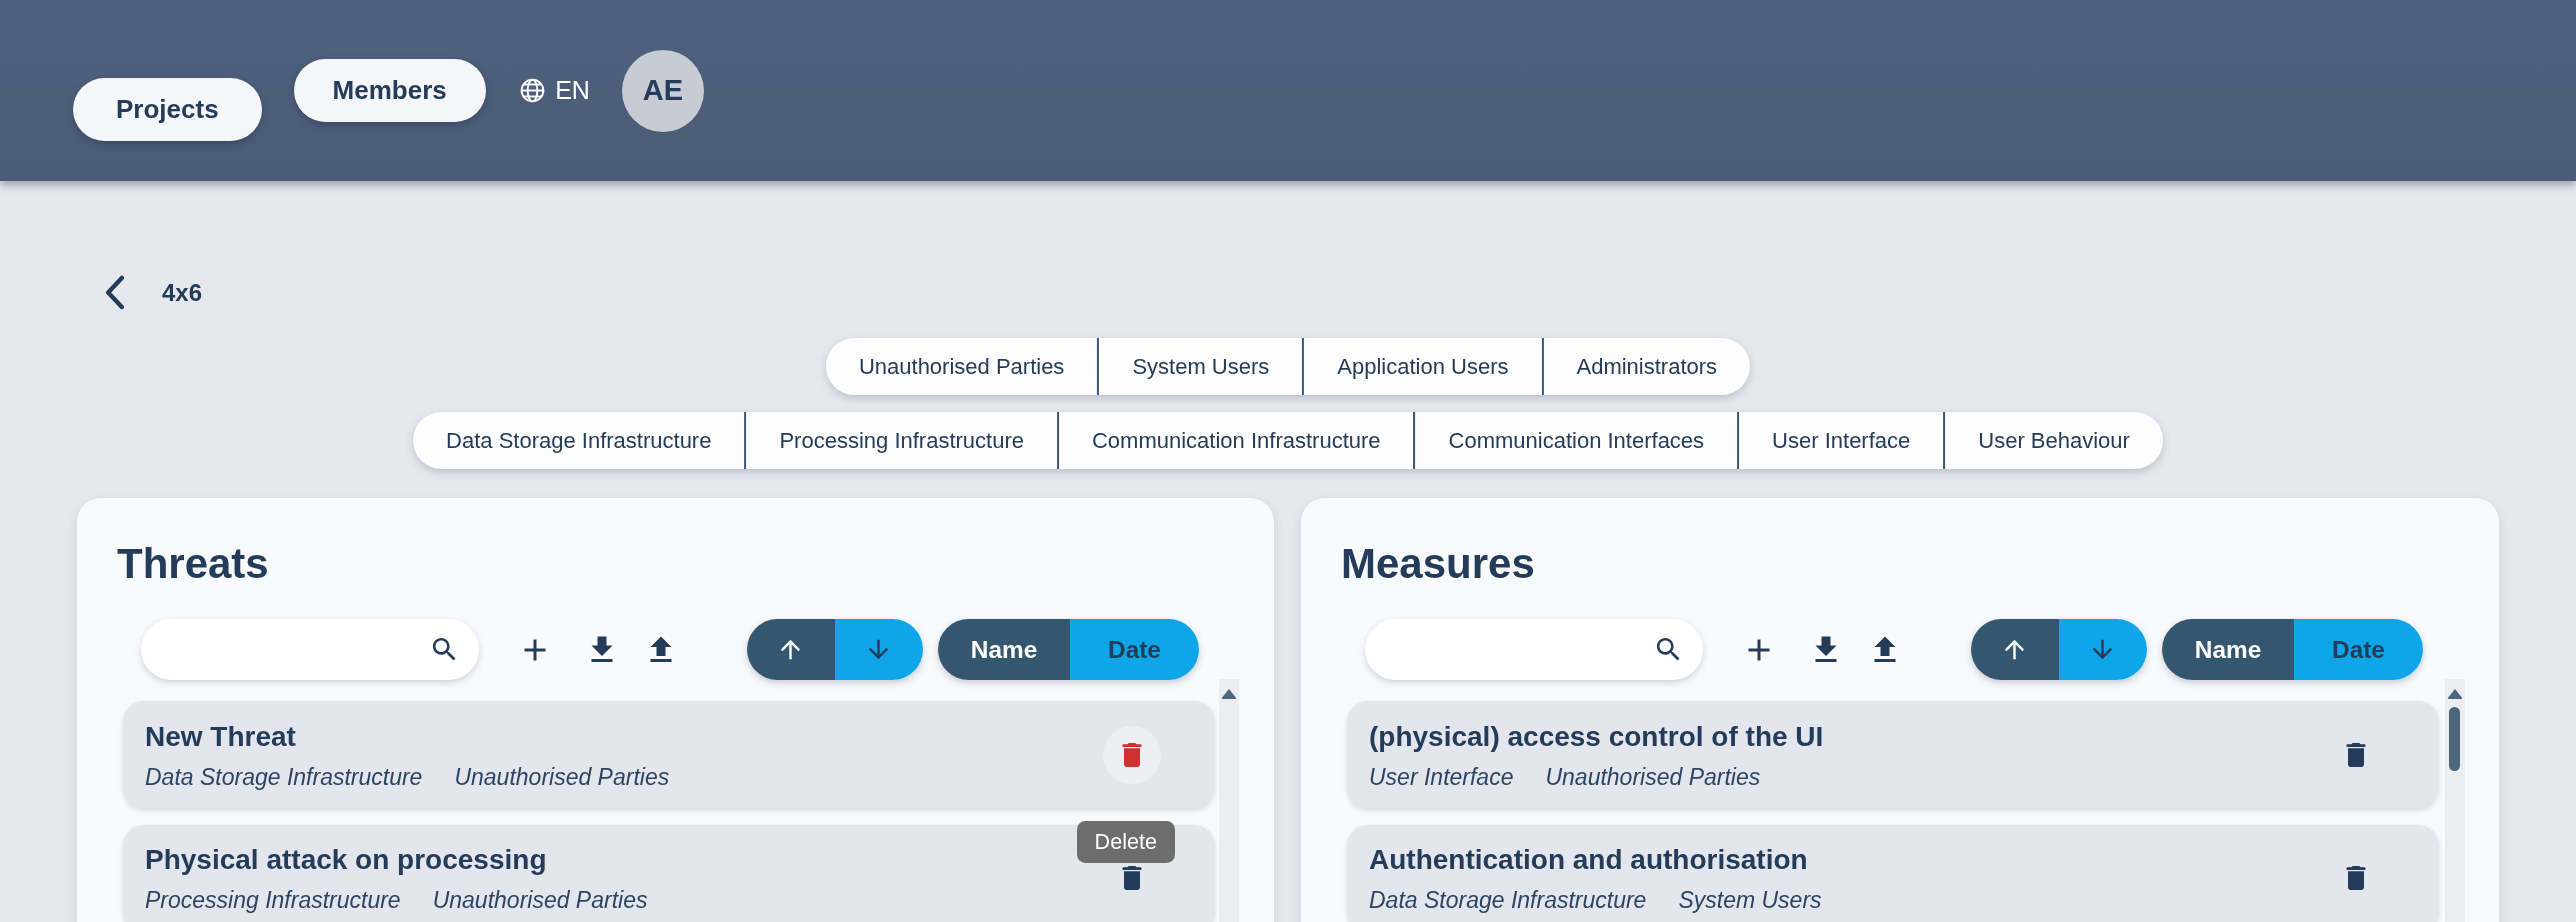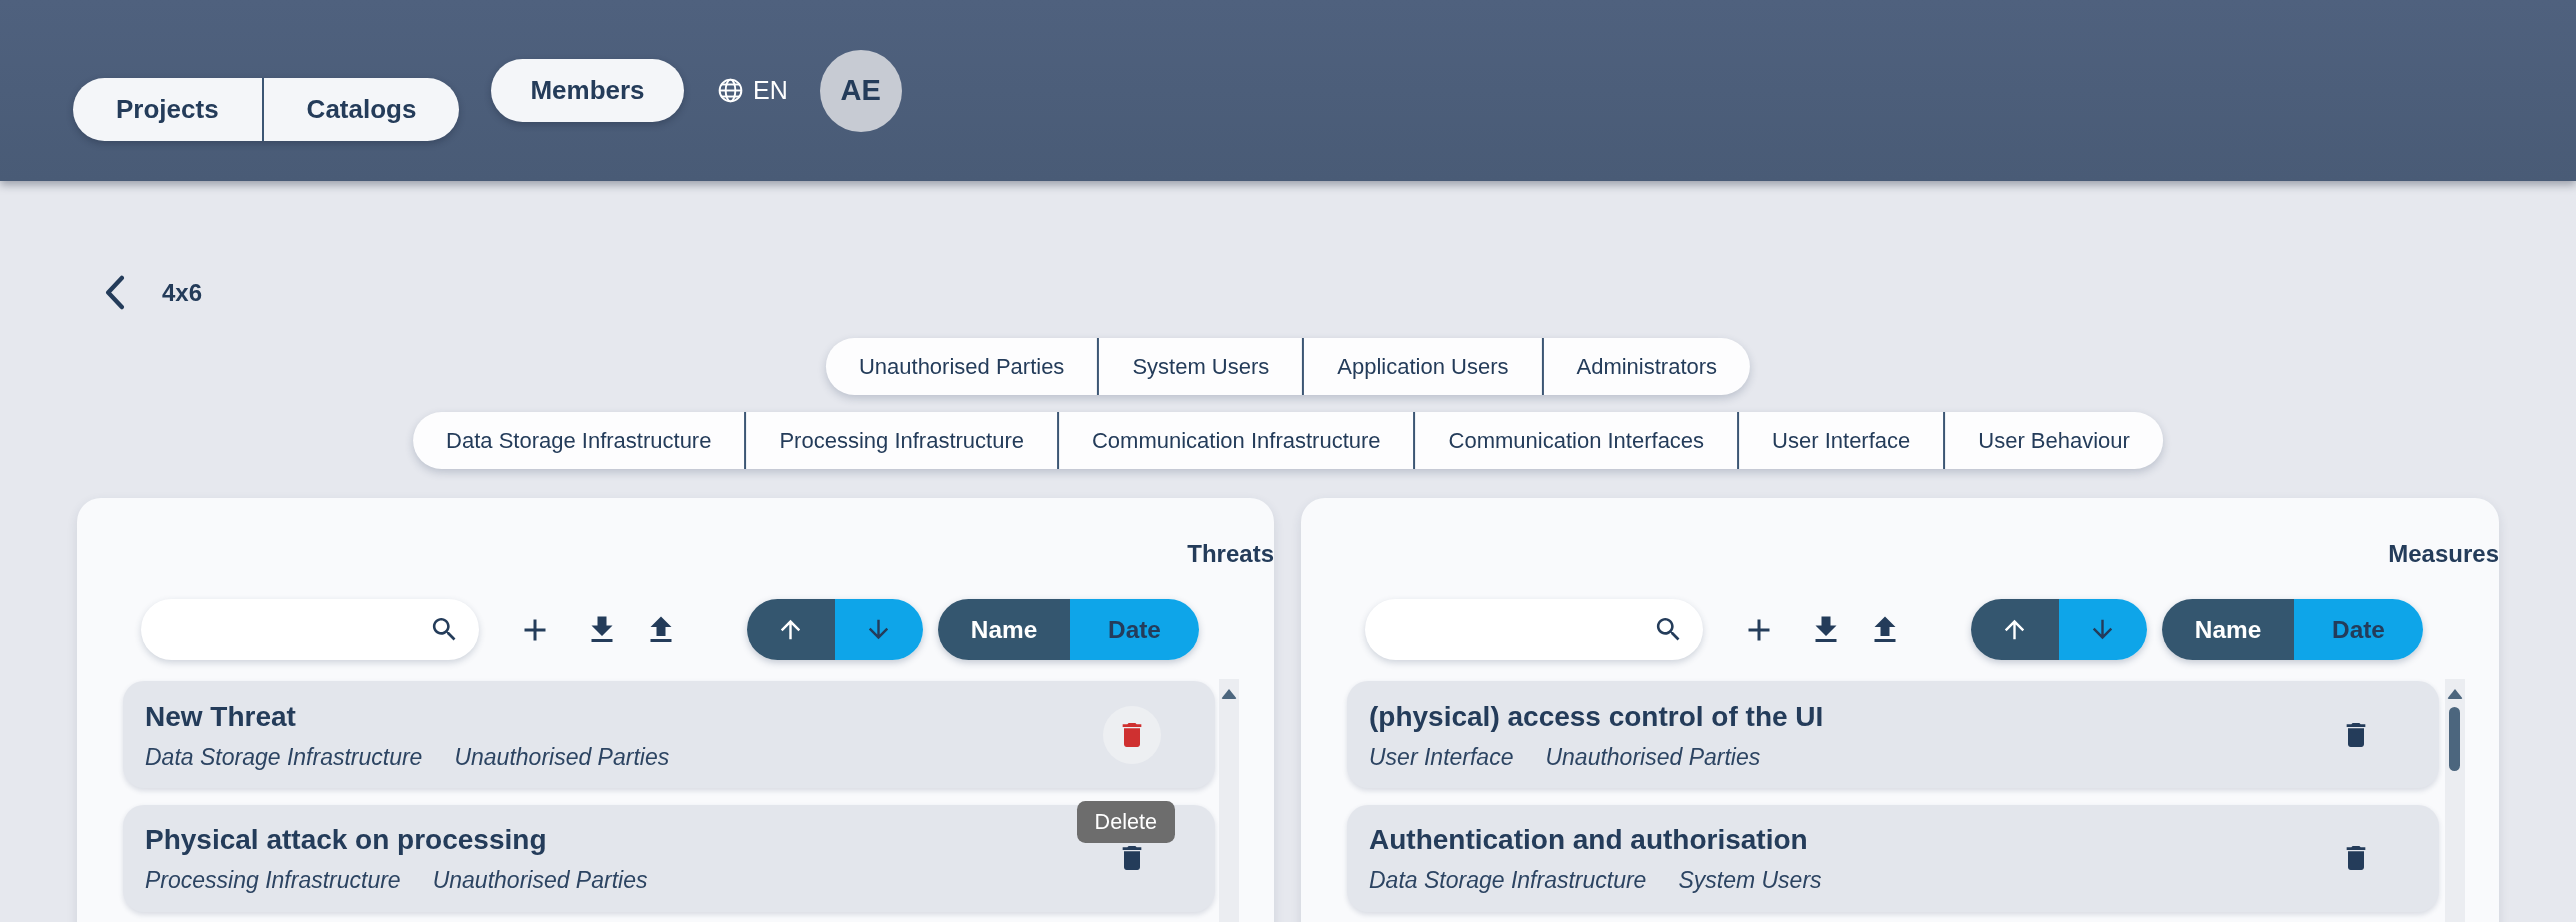--- a/index.html
+++ b/index.html
@@ -69,21 +69,21 @@
   .filter-row .filter-seg + .filter-seg { border-left:2.1px solid #3c5674; }
 
   
   .panel {
     position:absolute; top:498px; height:543px; width:1197px;
     background:#f9fafc; border-radius:24px;
     box-shadow:0 4.2px 11px rgba(40,60,90,.12);
   }
   .panel.threats { left:77px; }
   .panel.measures { left:1301px; width:1198px; }
-  .panel-title { font-size:24px; font-weight:700; color:#243c5a; margin:42px 0 0 40px;text-align:right; }
+  .panel-title { font-size:42px; font-weight:700; color:#243c5a; margin:42px 0 0 40px; }
 
   .toolbar { display:flex; align-items:center; margin-top:31px; height:61px;padding-left:18px; }
   .searchbox {
     position:relative; margin-left:46px; width:338px; height:61px;
     background:#fff; border-radius:31px; box-shadow:0 2.8px 7px rgba(40,60,90,.2);
   }
   .searchbox input {
     border:none; outline:none; background:transparent; width:265px; height:100%;
     padding-left:28px; font-family:inherit; font-size:24px; color:#243c5a;
   }
@@ -155,21 +155,20 @@
     border-radius:5.6px; background:#4c667e;
   }
 </style>
 </head>
 <body>
 
 <header class="navbar">
   <nav class="nav-right">
     <div class="nav-pill-group">
       <button class="nav-seg">Projects</button>
-      <button class="nav-seg">Catalogs</button>
     </div>
     <button class="nav-pill">Members</button>
     <div class="lang">
       <svg viewBox="0 0 24 24" fill="none" stroke="#ffffff" stroke-width="1.6">
         <circle cx="12" cy="12" r="9"></circle>
         <ellipse cx="12" cy="12" rx="4" ry="9"></ellipse>
         <line x1="3" y1="12" x2="21" y2="12"></line>
         <line x1="4.2" y1="7" x2="19.8" y2="7"></line>
         <line x1="4.2" y1="17" x2="19.8" y2="17"></line>
       </svg>

